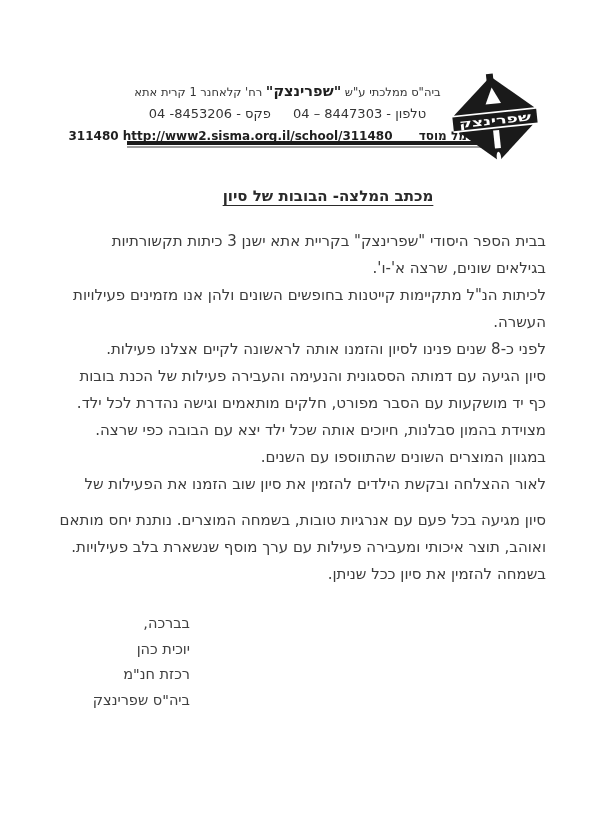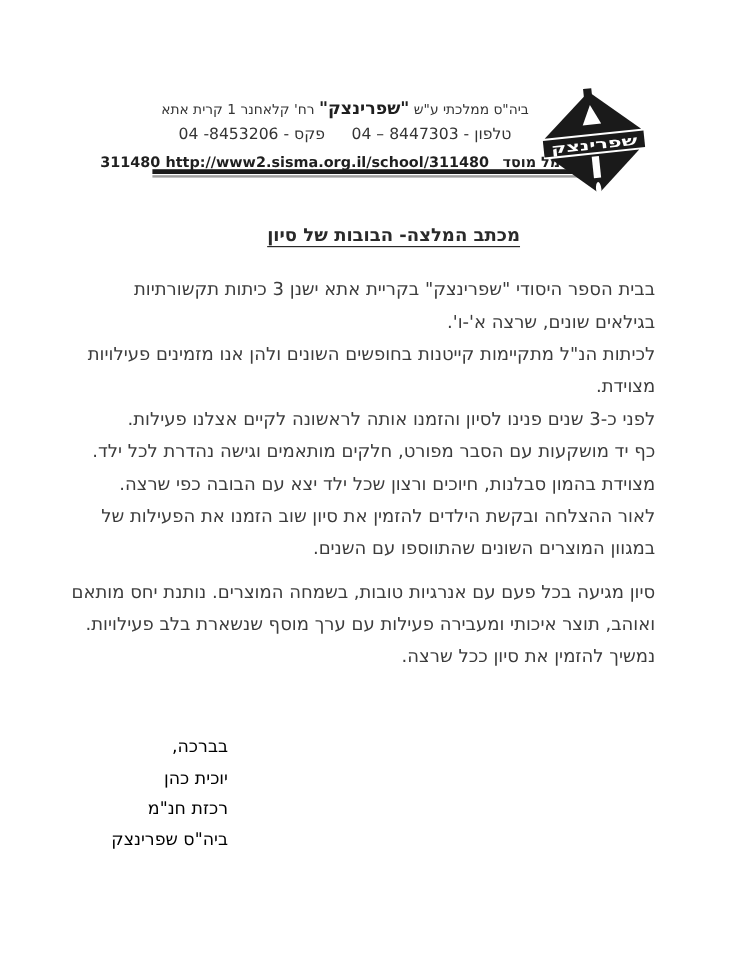--- a/index.html
+++ b/index.html
@@ -12,42 +12,42 @@
   .letterhead{
     position:absolute;top:80px;left:100px;width:375px;
     direction:rtl;text-align:center;line-height:22px;
   }
   .lh-line1{font-size:11.5px;color:#343434;white-space:nowrap;}
   .lh-school-name{font-weight:bold;font-size:14.5px;color:#1f1f1f;}
   .lh-line2{font-size:13px;color:#343434;white-space:nowrap;}
   .lh-line3{font-size:12px;font-weight:bold;color:#1f1f1f;white-space:nowrap;}
   .num{direction:ltr;unicode-bidi:embed;}
   .fax-label{margin-right:18px;}
-  .url{margin-right:7px;}
+  .url{margin-right:22px;}
   .header-rule{position:absolute;left:127px;top:141px;width:364px;}
   .header-rule .rule-main{height:4px;background:#1c1c1c;}
   .header-rule .rule-shadow{height:2px;background:#9e9e9e;margin-top:1px;margin-right:4px;}
   
   .logo{position:absolute;left:452px;top:72px;width:86px;height:96px;}
   
   .letter-title{
     position:absolute;top:187px;left:0;right:0;text-align:center;
     direction:rtl;font-size:15px;font-weight:bold;color:#2a2a2a;
     text-decoration:underline;text-underline-offset:4px;padding-left:46px;
   }
   .letter-body{
     position:absolute;top:228px;right:64px;width:486px;
     direction:rtl;text-align:right;font-size:15px;line-height:27px;color:#3c3c3c;
   }
   .body-line{white-space:nowrap;}
   .para-gap{height:9px;}
   .signature{
     position:absolute;top:611px;right:420px;
     direction:rtl;text-align:right;font-size:14.5px;line-height:25.5px;
-    color:#000000;white-space:nowrap;
+    color:#404040;white-space:nowrap;
   }
 </style>
 </head>
 <body>
 
 <div class="page">
 
   <div class="letterhead">
     <div class="lh-line1">
       <span>ביה"ס ממלכתי ע"ש</span>
@@ -84,30 +84,31 @@
       <ellipse cx="50" cy="99" rx="2.6" ry="7" fill="#ffffff"></ellipse>
     </g>
   </svg>
 
   <div class="letter-title">מכתב המלצה- הבובות של סיון</div>
 
   <div class="letter-body">
     <div class="body-line">בבית הספר היסודי "שפרינצק" בקריית אתא ישנן 3 כיתות תקשורתיות</div>
     <div class="body-line">בגילאים שונים, שרצה א'-ו'.</div>
     <div class="body-line">לכיתות הנ"ל מתקיימות קייטנות בחופשים השונים ולהן אנו מזמינים פעילויות</div>
-    <div class="body-line">מצוידת.</div>
-    <div class="body-line">לפני כ-3 שנים פנינו לסיון והזמנו אותה לראשונה לקיים אצלנו פעילות.</div>
+    <div class="body-line">העשרה.</div>
+    <div class="body-line">לפני כ-8 שנים פנינו לסיון והזמנו אותה לראשונה לקיים אצלנו פעילות.</div>
+    <div class="body-line">סיון הגיעה עם דמותה הססגונית והנעימה והעבירה פעילות של הכנת בובות</div>
     <div class="body-line">כף יד מושקעות עם הסבר מפורט, חלקים מותאמים וגישה נהדרת לכל ילד.</div>
-    <div class="body-line">מצוידת בהמון סבלנות, חיוכים ורצון שכל ילד יצא עם הבובה כפי שרצה.</div>
+    <div class="body-line">מצוידת בהמון סבלנות, חיוכים אותה שכל ילד יצא עם הבובה כפי שרצה.</div>
+    <div class="body-line">במגוון המוצרים השונים שהתווספו עם השנים.</div>
     <div class="body-line">לאור ההצלחה ובקשת הילדים להזמין את סיון שוב הזמנו את הפעילות של</div>
-    <div class="body-line">במגוון המוצרים השונים שהתווספו עם השנים.</div>
     <div class="para-gap"></div>
     <div class="body-line">סיון מגיעה בכל פעם עם אנרגיות טובות, בשמחה המוצרים. נותנת יחס מותאם</div>
     <div class="body-line">ואוהב, תוצר איכותי ומעבירה פעילות עם ערך מוסף שנשארת בלב פעילויות.</div>
-    <div class="body-line">נמשיך להזמין את סיון ככל שרצה.</div>
+    <div class="body-line">בשמחה להזמין את סיון ככל שניתן.</div>
   </div>
 
   <div class="signature">
     <div>בברכה,</div>
     <div>יוכית כהן</div>
     <div>רכזת חנ"מ</div>
     <div>ביה"ס שפרינצק</div>
   </div>
 
 </div>

